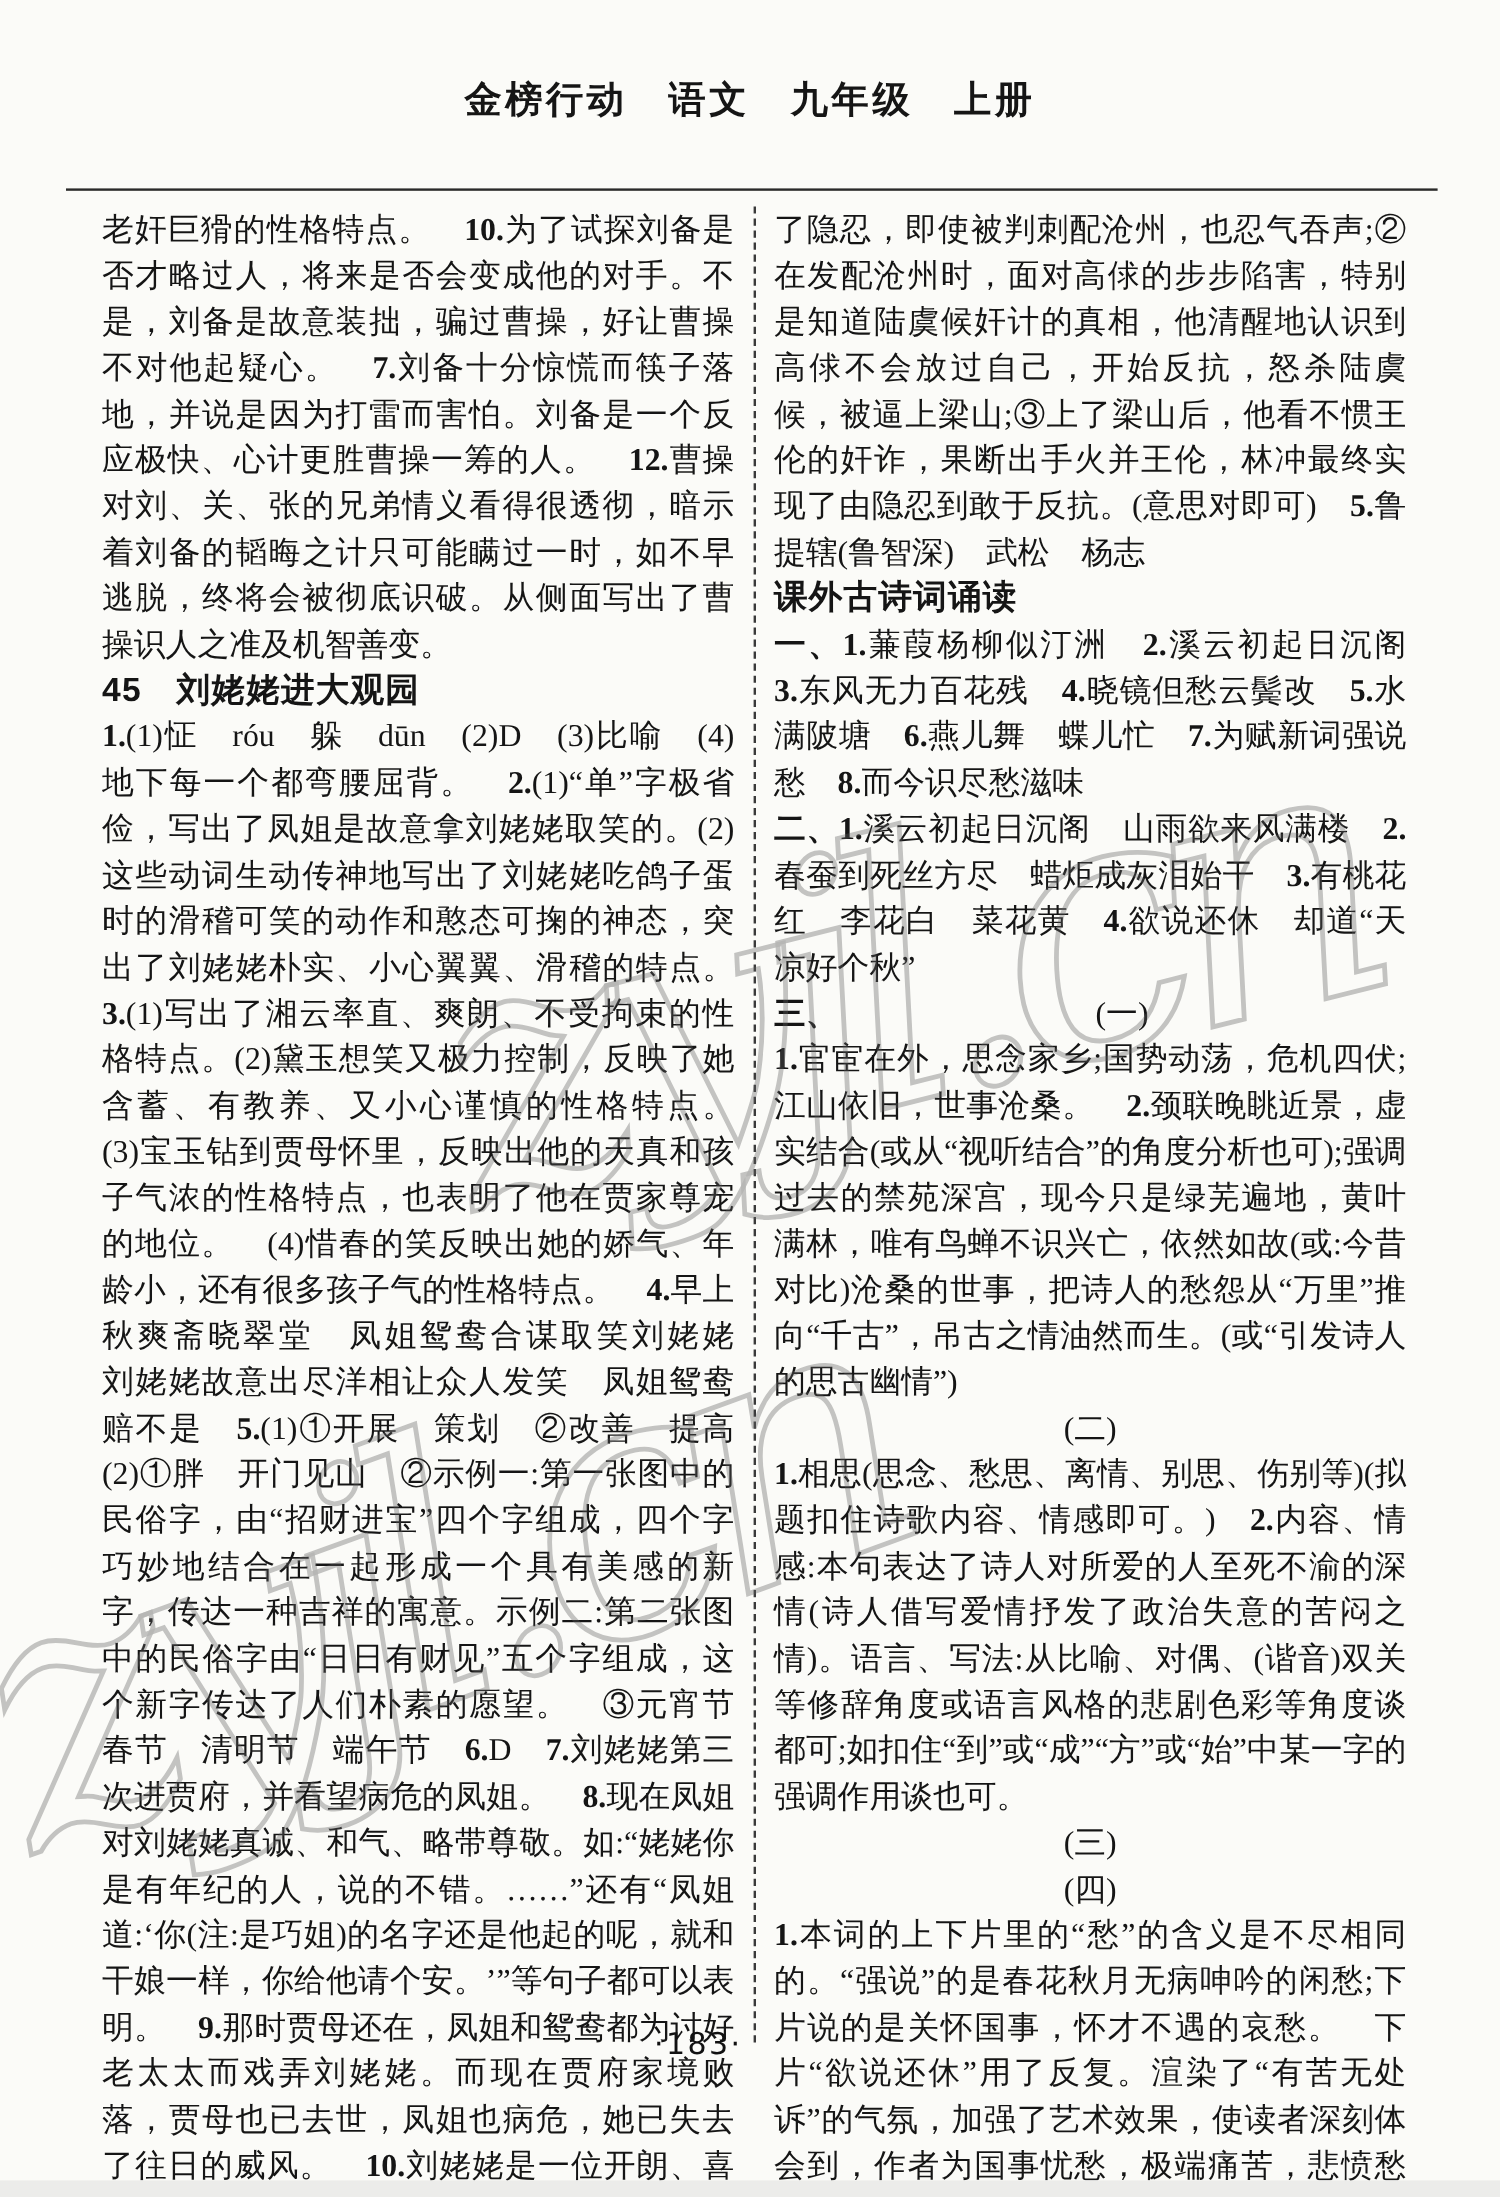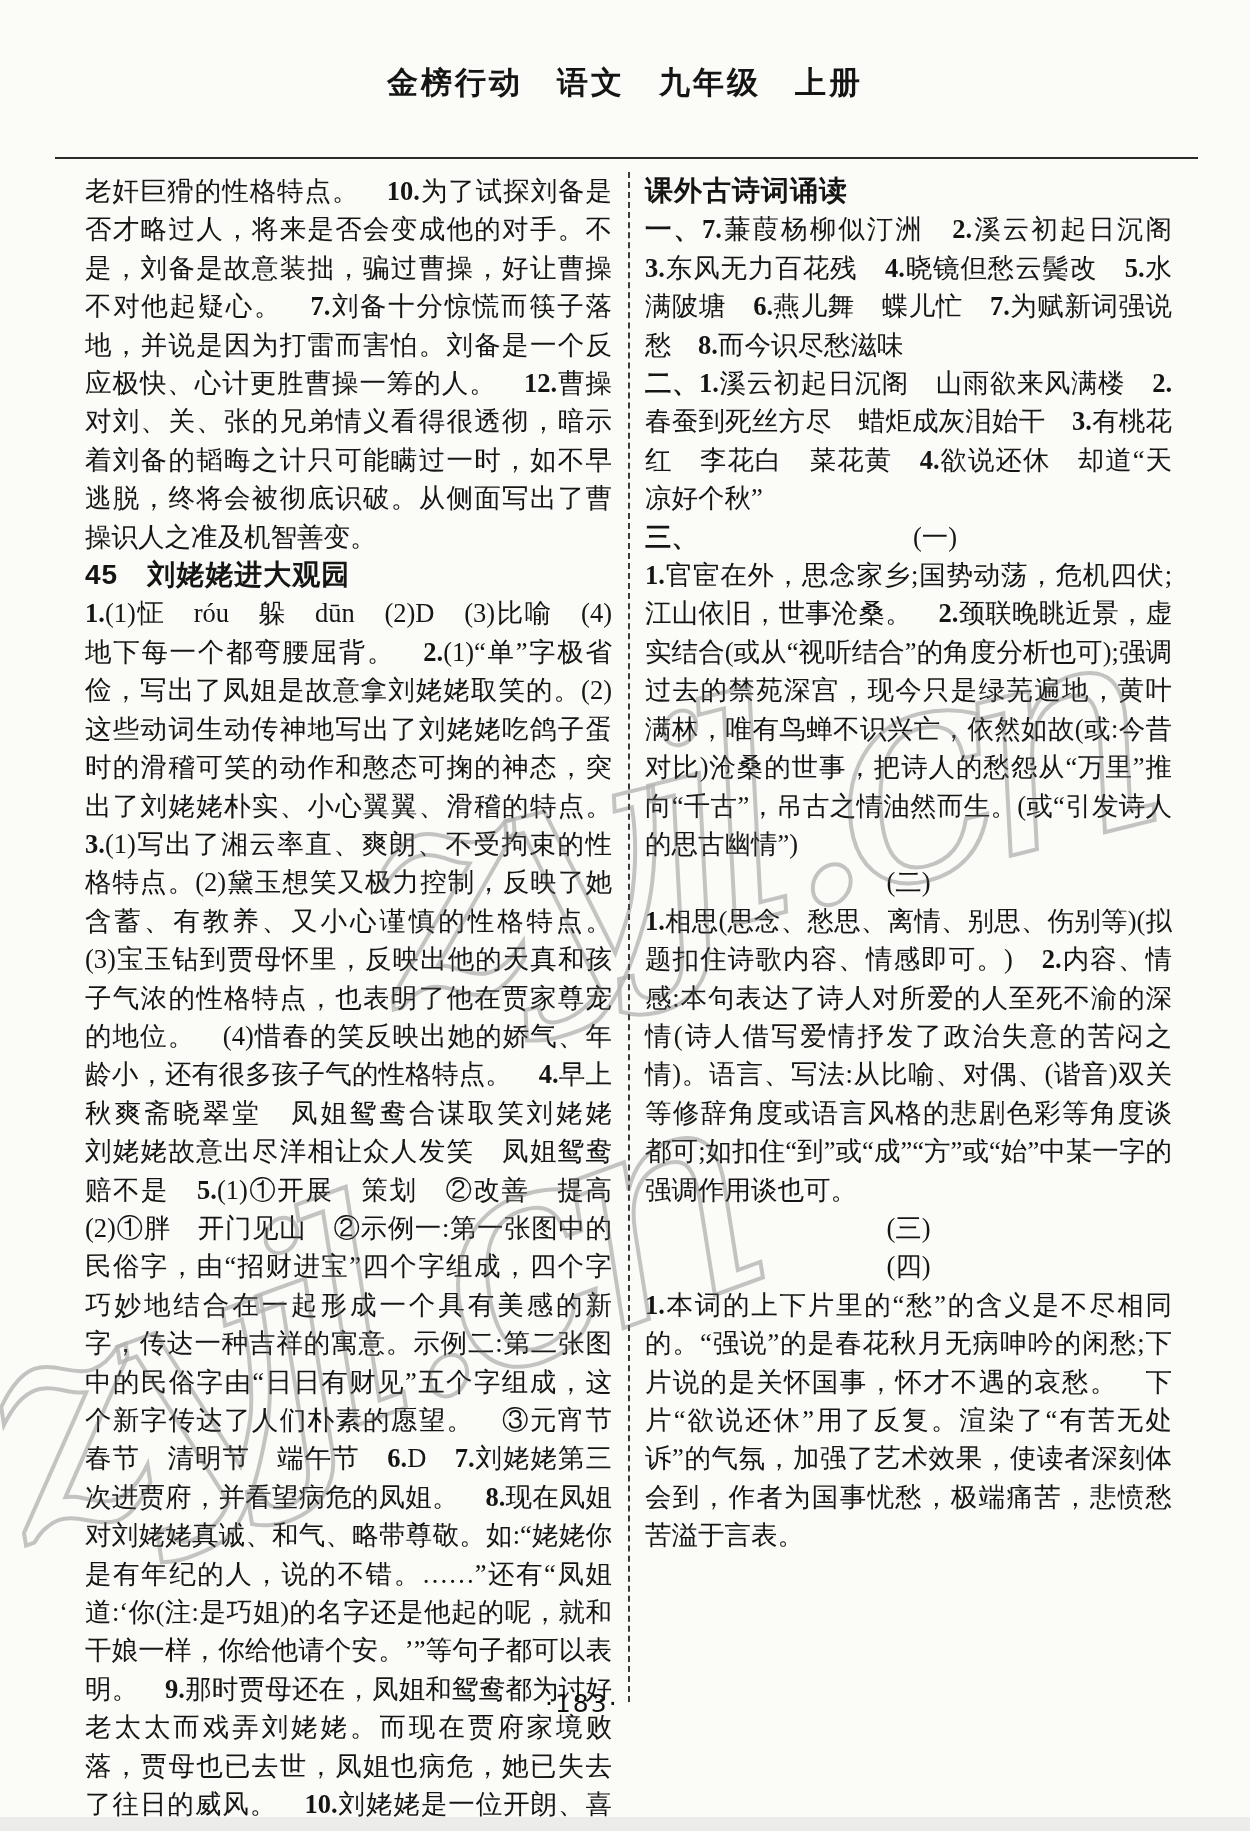--- a/index.html
+++ b/index.html
@@ -83,22 +83,23 @@
   <div class="wm wm2">zyjl.cn</div>
 
   <div class="content">
     <div class="col">
         <div class="blk p">老奸巨猾的性格特点。　<b>10.</b>为了试探刘备是否才略过人，将来是否会变成他的对手。不是，刘备是故意装拙，骗过曹操，好让曹操不对他起疑心。　<b>7.</b>刘备十分惊慌而筷子落地，并说是因为打雷而害怕。刘备是一个反应极快、心计更胜曹操一筹的人。　<b>12.</b>曹操对刘、关、张的兄弟情义看得很透彻，暗示着刘备的韬晦之计只可能瞒过一时，如不早逃脱，终将会被彻底识破。从侧面写出了曹操识人之准及机智善变。</div>
         <div class="blk h">45　刘姥姥进大观园</div>
         <div class="blk p"><b>1.</b>(1)怔　róu　躲　dūn　(2)D　(3)比喻　(4)地下每一个都弯腰屈背。　<b>2.</b>(1)“单”字极省俭，写出了凤姐是故意拿刘姥姥取笑的。(2)这些动词生动传神地写出了刘姥姥吃鸽子蛋时的滑稽可笑的动作和憨态可掬的神态，突出了刘姥姥朴实、小心翼翼、滑稽的特点。　<b>3.</b>(1)写出了湘云率直、爽朗、不受拘束的性格特点。(2)黛玉想笑又极力控制，反映了她含蓄、有教养、又小心谨慎的性格特点。　(3)宝玉钻到贾母怀里，反映出他的天真和孩子气浓的性格特点，也表明了他在贾家尊宠的地位。　(4)惜春的笑反映出她的娇气、年龄小，还有很多孩子气的性格特点。　<b>4.</b>早上　秋爽斋晓翠堂　凤姐鸳鸯合谋取笑刘姥姥　刘姥姥故意出尽洋相让众人发笑　凤姐鸳鸯赔不是　<b>5.</b>(1)①开展　策划　②改善　提高　(2)①胖　开门见山　②示例一:第一张图中的民俗字，由“招财进宝”四个字组成，四个字巧妙地结合在一起形成一个具有美感的新字，传达一种吉祥的寓意。示例二:第二张图中的民俗字由“日日有财见”五个字组成，这个新字传达了人们朴素的愿望。　③元宵节　春节　清明节　端午节　<b>6.</b>D　<b>7.</b>刘姥姥第三次进贾府，并看望病危的凤姐。　<b>8.</b>现在凤姐对刘姥姥真诚、和气、略带尊敬。如:“姥姥你是有年纪的人，说的不错。……”还有“凤姐道:‘你(注:是巧姐)的名字还是他起的呢，就和干娘一样，你给他请个安。’”等句子都可以表明。　<b>9.</b>那时贾母还在，凤姐和鸳鸯都为讨好老太太而戏弄刘姥姥。而现在贾府家境败落，贾母也已去世，凤姐也病危，她已失去了往日的威风。　<b>10.</b>刘姥姥是一位开朗、喜言笑、朴实又比较世故，更懂得知恩图报的农村妇女。</div>
       </div>
     <div class="col-divider"></div>
     <div class="col">
+        <div class="blk p">了隐忍，即使被判刺配沧州，也忍气吞声;②在发配沧州时，面对高俅的步步陷害，特别是知道陆虞候奸计的真相，他清醒地认识到高俅不会放过自己，开始反抗，怒杀陆虞候，被逼上梁山;③上了梁山后，他看不惯王伦的奸诈，果断出手火并王伦，林冲最终实现了由隐忍到敢于反抗。(意思对即可)　<b>5.</b>鲁提辖(鲁智深)　武松　杨志</div>
         <div class="blk h">课外古诗词诵读</div>
-        <div class="blk p"><b>一、7.</b>蒹葭杨柳似汀洲　<b>2.</b>溪云初起日沉阁　<b>3.</b>东风无力百花残　<b>4.</b>晓镜但愁云鬓改　<b>5.</b>水满陂塘　<b>6.</b>燕儿舞　蝶儿忙　<b>7.</b>为赋新词强说愁　<b>8.</b>而今识尽愁滋味</div>
+        <div class="blk p"><b>一、1.</b>蒹葭杨柳似汀洲　<b>2.</b>溪云初起日沉阁　<b>3.</b>东风无力百花残　<b>4.</b>晓镜但愁云鬓改　<b>5.</b>水满陂塘　<b>6.</b>燕儿舞　蝶儿忙　<b>7.</b>为赋新词强说愁　<b>8.</b>而今识尽愁滋味</div>
         <div class="blk p"><b>二、1.</b>溪云初起日沉阁　山雨欲来风满楼　<b>2.</b>春蚕到死丝方尽　蜡炬成灰泪始干　<b>3.</b>有桃花红　李花白　菜花黄　<b>4.</b>欲说还休　却道“天凉好个秋”</div>
         <div class="blk row">
           <span class="row-left">三、</span>
           <span class="row-center">(一)</span>
         </div>
         <div class="blk p"><b>1.</b>官宦在外，思念家乡;国势动荡，危机四伏;江山依旧，世事沧桑。　<b>2.</b>颈联晚眺近景，虚实结合(或从“视听结合”的角度分析也可);强调过去的禁苑深宫，现今只是绿芜遍地，黄叶满林，唯有鸟蝉不识兴亡，依然如故(或:今昔对比)沧桑的世事，把诗人的愁怨从“万里”推向“千古”，吊古之情油然而生。(或“引发诗人的思古幽情”)</div>
         <div class="blk sub">(二)</div>
         <div class="blk p"><b>1.</b>相思(思念、愁思、离情、别思、伤别等)(拟题扣住诗歌内容、情感即可。)　<b>2.</b>内容、情感:本句表达了诗人对所爱的人至死不渝的深情(诗人借写爱情抒发了政治失意的苦闷之情)。语言、写法:从比喻、对偶、(谐音)双关等修辞角度或语言风格的悲剧色彩等角度谈都可;如扣住“到”或“成”“方”或“始”中某一字的强调作用谈也可。</div>
         <div class="blk sub">(三)</div>
         <div class="blk sub">(四)</div>

